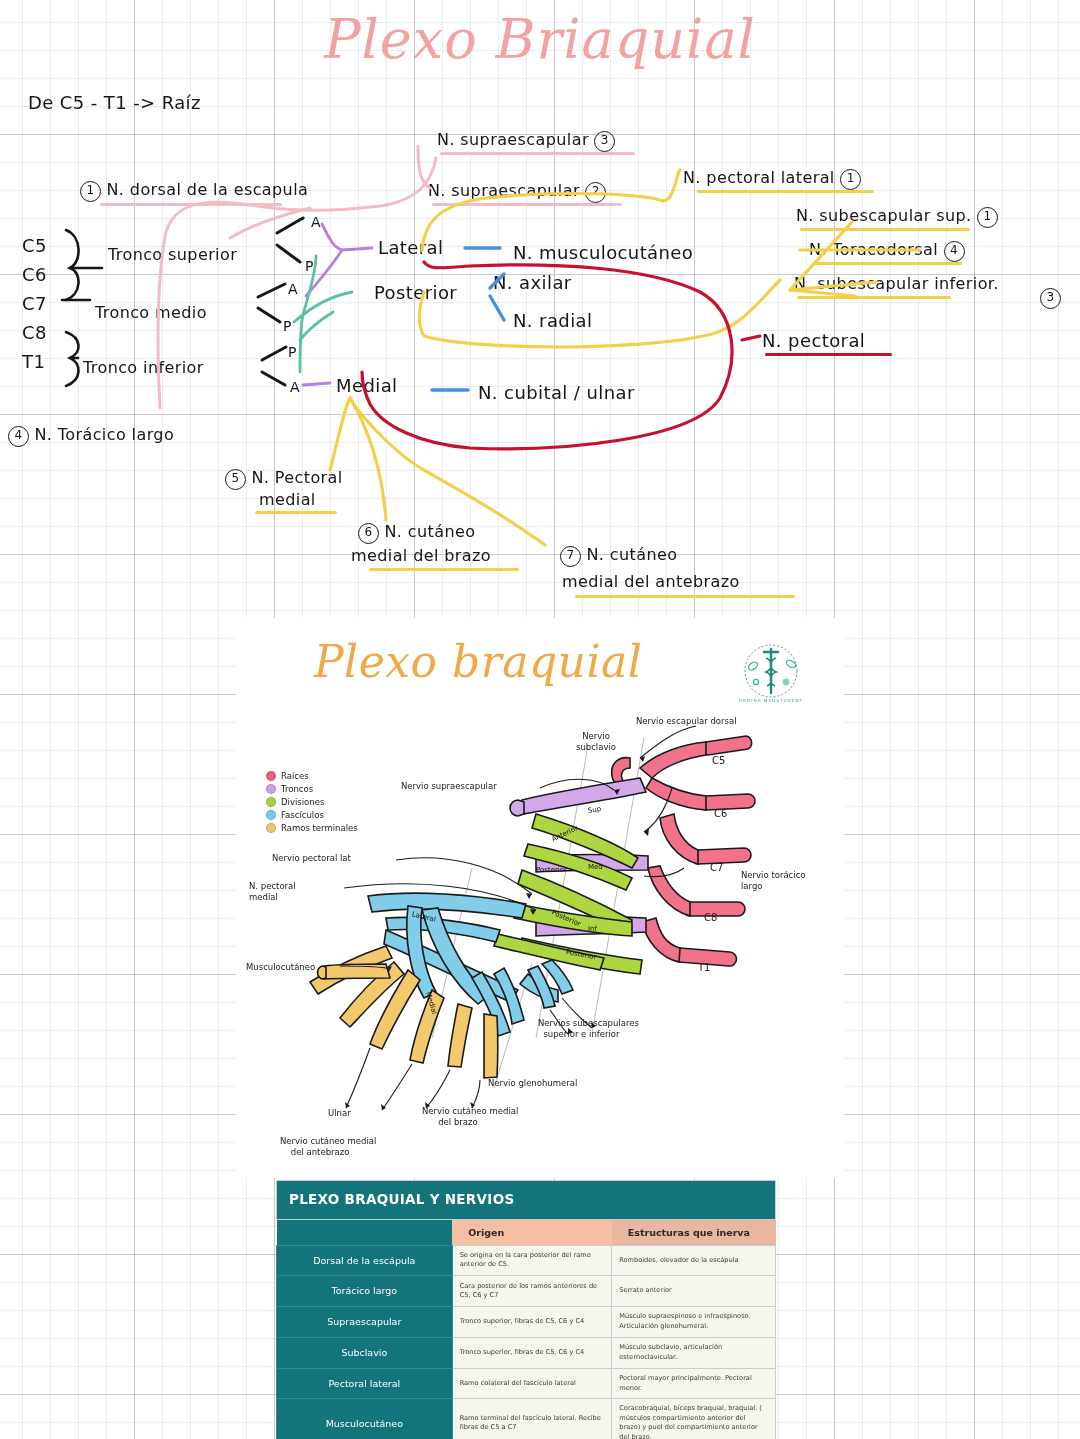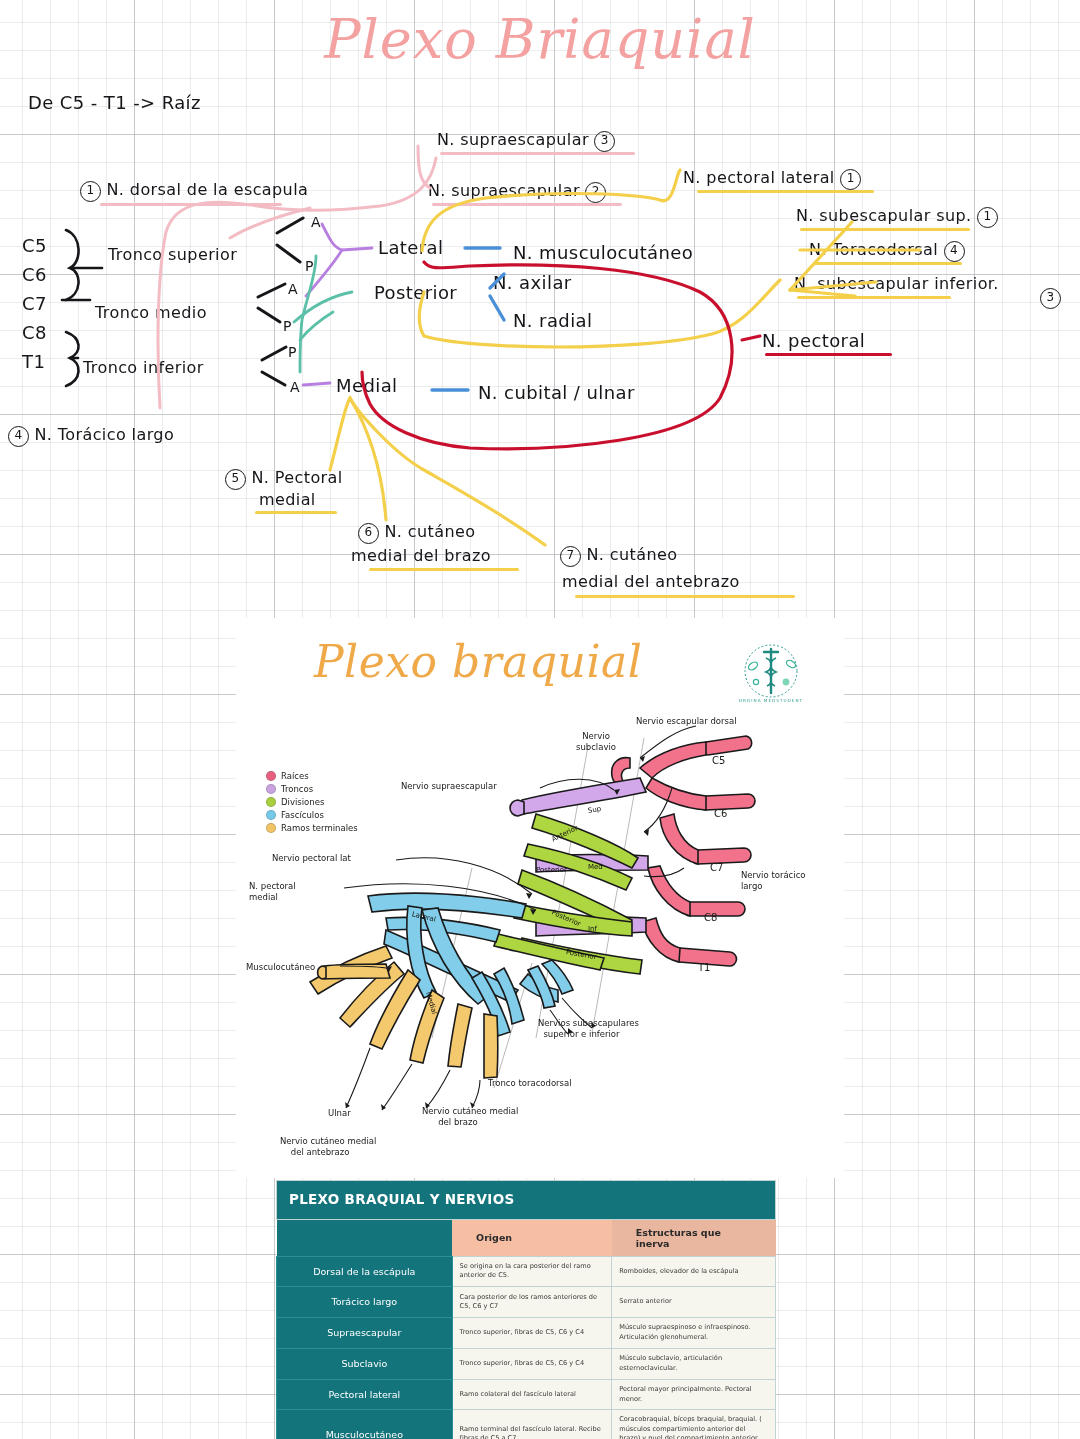--- a/index.html
+++ b/index.html
@@ -163,21 +163,21 @@
     color: #ffffff;
     font-size: 13.5px;
     font-weight: bold;
     padding: 9px 12px;
     letter-spacing: 0.3px;
   }
   #nerve-table th {
     font-size: 9.5px;
     font-weight: bold;
     text-align: left;
-    padding: 7px 24px;
+    padding: 7px 16px;
     color: #2a2a2a;
   }
   #nerve-table th.blank { background: #14747c; border: none; }
   #nerve-table th.origen { background: #f6bfa4; }
   #nerve-table th.inerva { background: #e9b7a0; }
   #nerve-table td {
     vertical-align: middle;
     font-size: 6.6px;
     line-height: 1.45;
     padding: 5px 7px;
@@ -492,21 +492,21 @@
     </svg>
 
     <div class="dlabel" style="left:400px; top:98px;text-align:center;">Nervio escapular dorsal</div>
     <div class="dlabel ctr" style="left:330px; top:113px; width:60px;">Nervio<br>subclavio</div>
     <div class="dlabel" style="left:165px; top:163px;">Nervio supraescapular</div>
     <div class="dlabel" style="left:505px; top:252px;">Nervio torácico<br>largo</div>
     <div class="dlabel" style="left:36px; top:235px;">Nervio pectoral lat</div>
     <div class="dlabel" style="left:13px; top:263px;">N. pectoral<br>medial</div>
     <div class="dlabel" style="left:10px; top:344px;">Musculocutáneo</div>
     <div class="dlabel" style="left:302px; top:400px;">Nervios subescapulares<br>&nbsp;&nbsp;superior e inferior</div>
-    <div class="dlabel" style="left:252px; top:460px;">Tronco toracodorsal</div>
+    <div class="dlabel" style="left:252px; top:460px;">Nervio glenohumeral</div>
     <div class="dlabel" style="left:186px; top:488px;">Nervio cutáneo medial<br>&nbsp;&nbsp;&nbsp;&nbsp;&nbsp;&nbsp;del brazo</div>
     <div class="dlabel" style="left:44px; top:518px;">Nervio cutáneo medial<br>&nbsp;&nbsp;&nbsp;&nbsp;del antebrazo</div>
     <div class="dlabel" style="left:92px; top:490px;">Ulnar</div>
 
     <div class="root-label" style="left:476px; top:137px;">C5</div>
     <div class="root-label" style="left:478px; top:190px;">C6</div>
     <div class="root-label" style="left:474px; top:244px;">C7</div>
     <div class="root-label" style="left:468px; top:294px;">C8</div>
     <div class="root-label" style="left:462px; top:344px;">T1</div>
 

